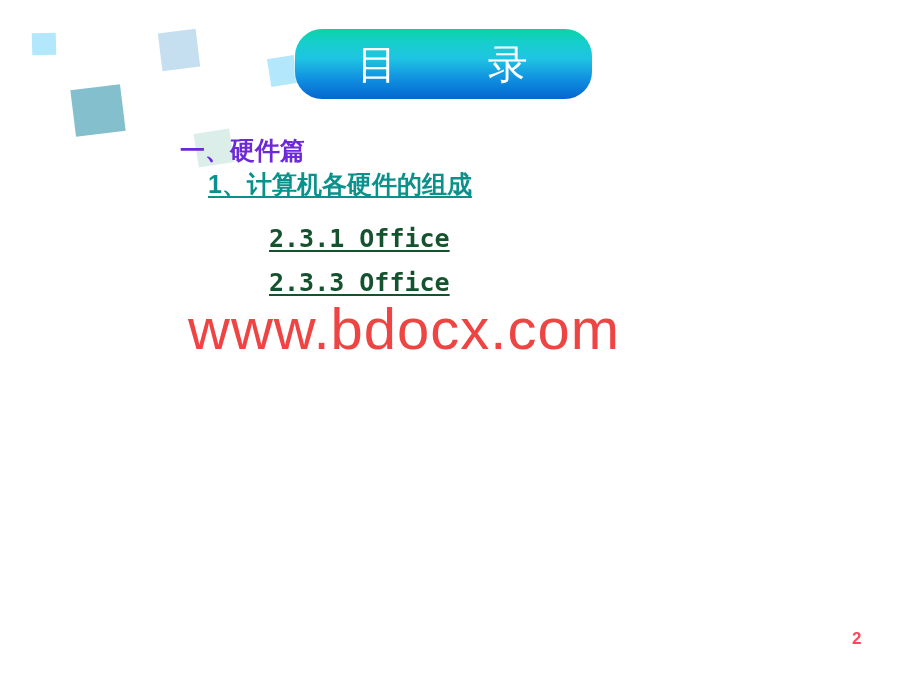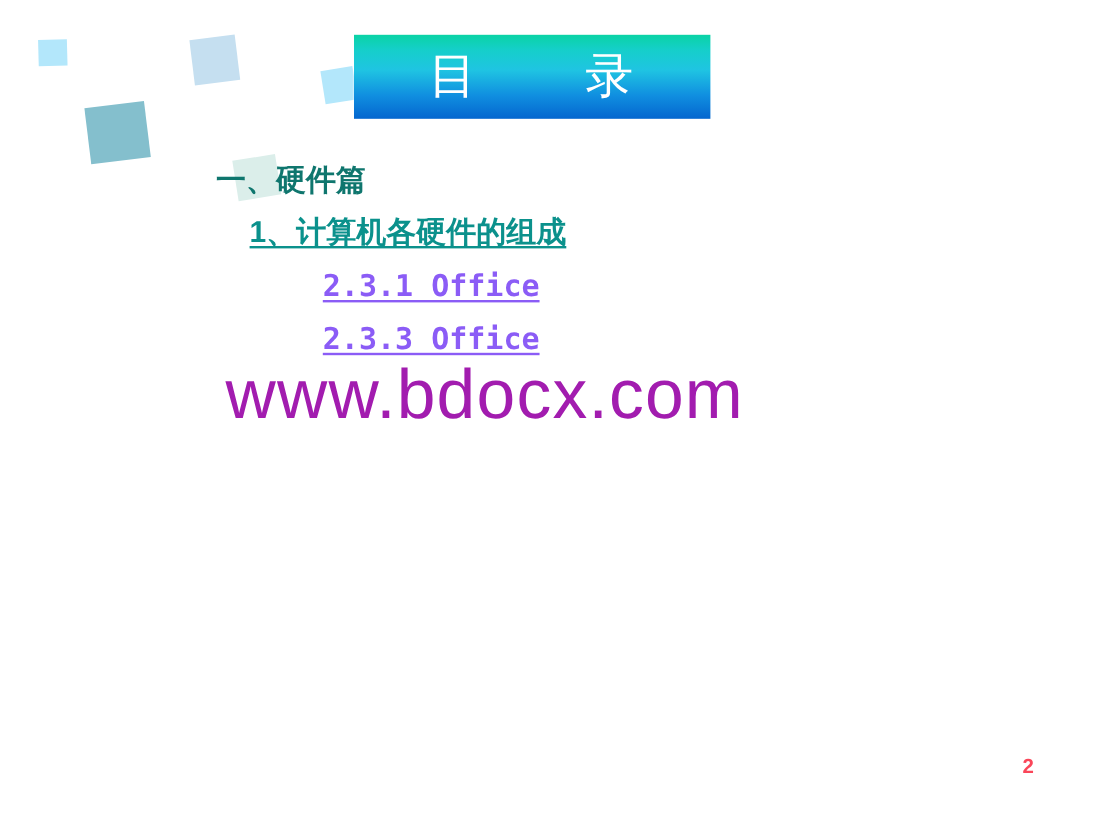--- a/index.html
+++ b/index.html
@@ -54,21 +54,21 @@
 
   
   .watermark {
     position: absolute;
     left: 188px;
     top: 295px;
     z-index: 2;
     font-family: "Liberation Sans", sans-serif;
     font-size: 58px;
     letter-spacing: 1px;
-    color: #a21caf;
+    color: #ef4444;
     white-space: nowrap;
     user-select: none;
     pointer-events: none;
   }
 
   
   .banner {
     position: absolute;
     left: 295px;
     top: 29px;
@@ -78,20 +78,21 @@
     background: linear-gradient(to bottom,
                 #0ad3a5 0%,
                 #15cfca 18%,
                 #1fc4e2 42%,
                 #108fe0 72%,
                 #0466cf 100%);
     box-shadow: 0 0 0 1px rgba(255,255,255,0.35);
     display: flex;
     align-items: center;
     justify-content: center;
+    border-radius: 27px;
   }
   .banner-title {
     color: #ffffff;
     font-family: "DejaVu Sans", sans-serif;
     font-size: 40px;
     font-weight: normal;
     letter-spacing: 2px;
     white-space: pre;
     line-height: 1;
   }
@@ -104,50 +105,50 @@
     width: 920px;
     z-index: 4;
   }
   .toc-row {
     display: block;
     white-space: nowrap;
     line-height: 1;
   }
   .lvl1 {
     margin-left: 180px;
-    color: #0f766e;
+    color: #6d28d9;
     font-size: 25px;
     font-weight: bold;
     height: 44px;
     display: flex;
     align-items: center;
   }
   .lvl2 {
     margin-left: 208px;
     height: 44px;
     display: flex;
-    align-items: center;
+    align-items: flex-start;
   }
   .lvl2 .lnk {
     color: #0b918c;
     font-size: 25px;
     font-weight: bold;
     text-decoration: underline;
     text-underline-offset: 3px;
     text-decoration-thickness: 2px;
     cursor: pointer;
   }
   .lvl3 {
     margin-left: 269px;
     height: 44px;
     display: flex;
     align-items: center;
   }
   .lvl3 .lnk {
-    color: #8b5cf6;
+    color: #14532d;
     font-family: "DejaVu Sans Mono", monospace;
     font-size: 25px;
     font-weight: bold;
     letter-spacing: 0px;
     text-decoration: underline;
     text-underline-offset: 3px;
     text-decoration-thickness: 2px;
     cursor: pointer;
     white-space: pre;
   }

